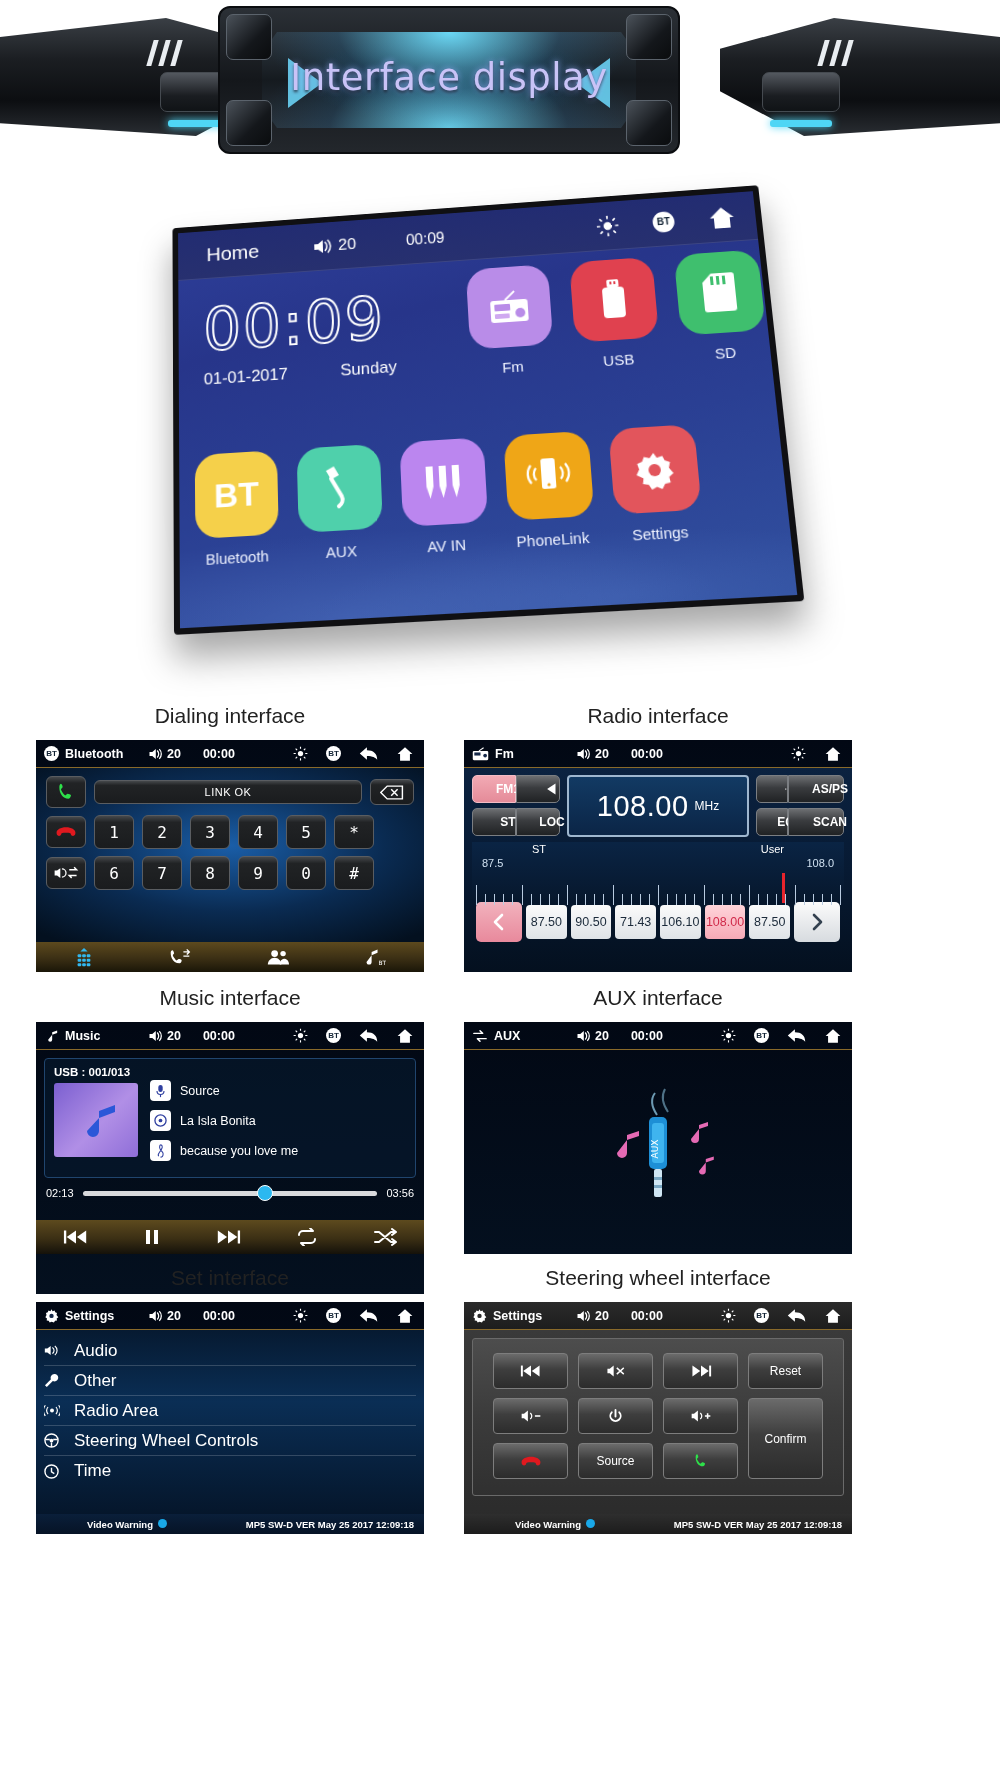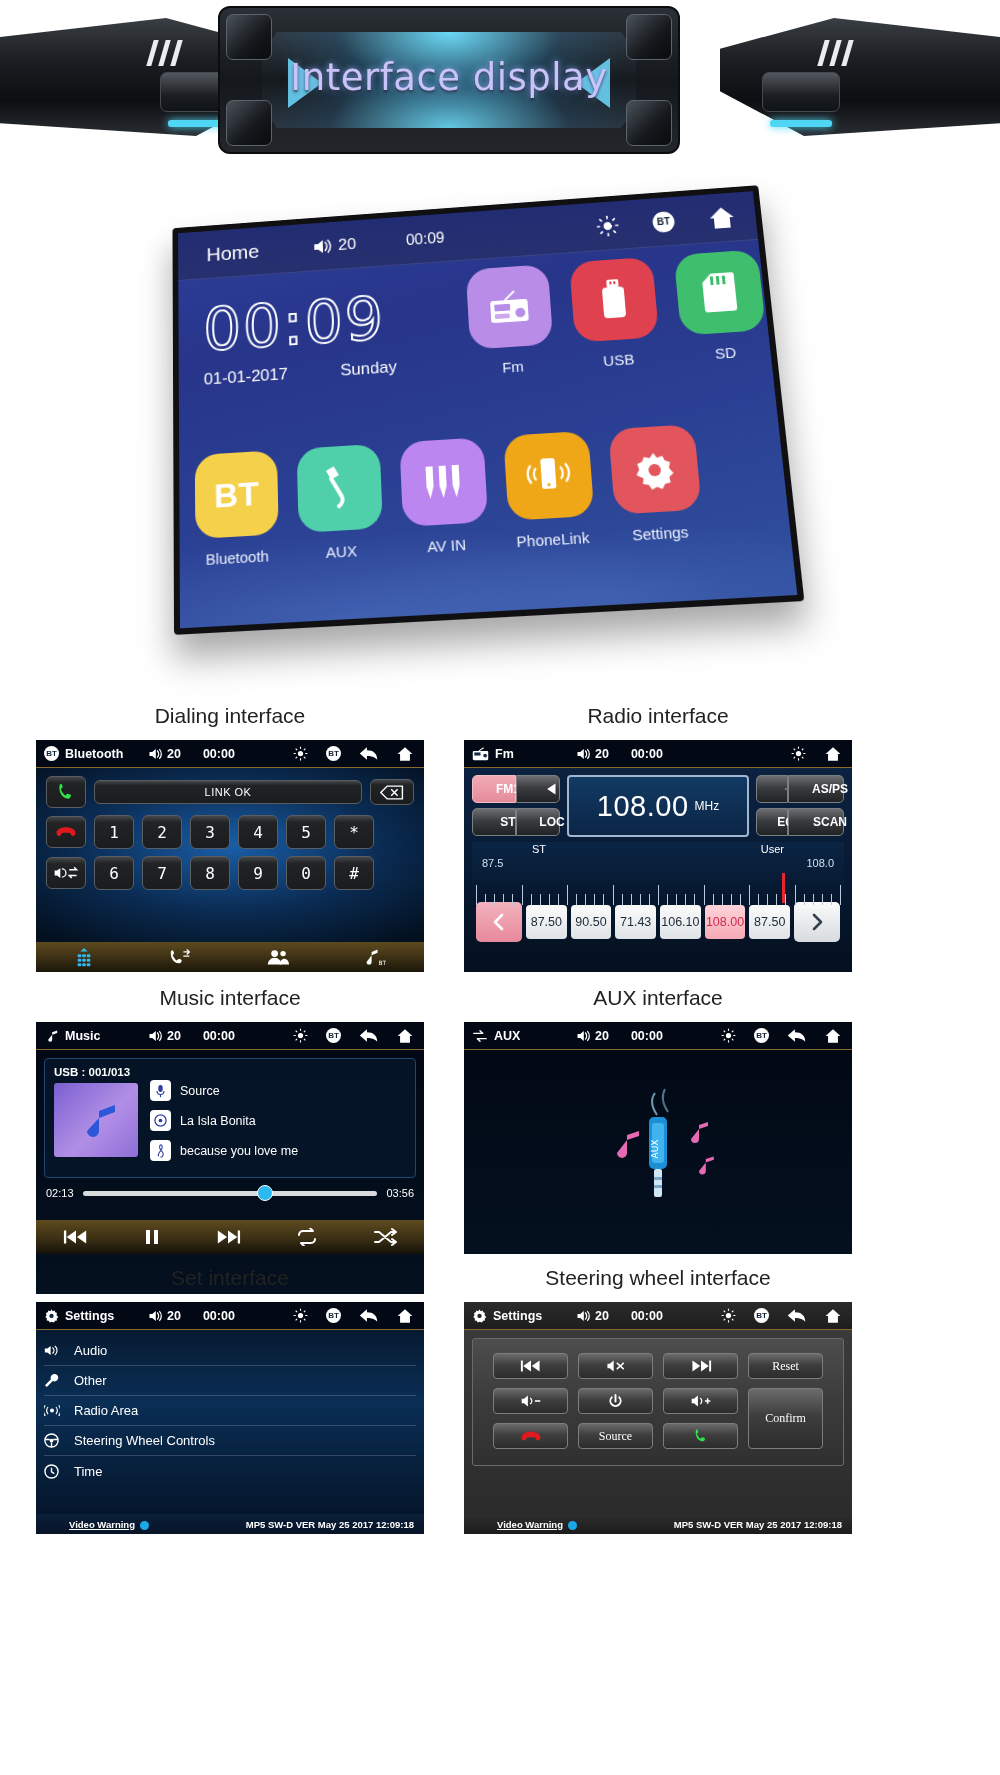--- a/index.html
+++ b/index.html
@@ -207,44 +207,44 @@
   }
 
   
   .aux-body {
     background: radial-gradient(ellipse 260px 150px at 50% 55%, #1b5f9e 0%, #0a2murk 48%, #03101d 100%);
     position:relative;
   }
 
   
   .set-body { background: linear-gradient(180deg,#061a31 0%, #0a2e55 35%, #041224 100%); padding: 6px 8px 0; }
-  .set-item { display:flex; align-items:center; gap:10px; color:#fff; font-size: 13px;
+  .set-item { display:flex; align-items:center; gap:10px; color:#fff; font-size: 17px;
               height: 30px; border-bottom:1px solid rgba(255,255,255,.18); }
   .set-ic { width: 20px; text-align:center; font-size: 14px; }
   .statusbar {
     position:absolute; left:0; right:0; bottom:0; height: 20px;
     background: linear-gradient(180deg,#0a1f3a,#061326);
     display:flex; align-items:center; color:#fff; font-size: 9.5px; font-weight:bold;
   }
   .statusbar.grey { background: linear-gradient(180deg,#2e2e2e,#1c1c1c); }
-  .sb-left { margin-left: 33px; display:flex; align-items:flex-end; gap:5px;text-decoration:underline; }
+  .sb-left { margin-left: 51px; display:flex; align-items:flex-start; gap:5px; }
   .sb-dot { width:9px; height:9px; border-radius:50%; background:#19a8e8; }
   .sb-right { margin-left:auto; margin-right: 10px; }
 
   
   .steer-body { background: linear-gradient(180deg,#3a3a3a,#2a2a2a); padding: 8px; }
   .steer-panel {
     background: linear-gradient(180deg,#4d4d4d 0%,#3b3b3b 50%,#303030 100%);
     border:1px solid #6a6a6a; border-radius:3px; padding: 14px 20px 16px;
     display:grid; grid-template-columns: repeat(4, 1fr); gap: 9px 10px;
   }
   .sbtn {
-    height: 26px; border-radius:4px; color:#fff; font-size: 12px;
+    height: 36px; border-radius:4px; color:#fff; font-size: 12px;
     background: linear-gradient(180deg,#6b6b6b 0%,#3e3e3e 45%,#2c2c2c 100%);
-    border:1px solid #7d7d7d; display:flex; align-items:center; justify-content:center;font-family:Liberation Serif, serif;
+    border:1px solid #7d7d7d; display:flex; align-items:center; justify-content:center;
   }
   .sbtn.tall { grid-row: span 2; height: auto; }
   svg { display:block; }
 </style>
 </head>
 <body>
 
 <div class="page">
 
   <div class="banner">

